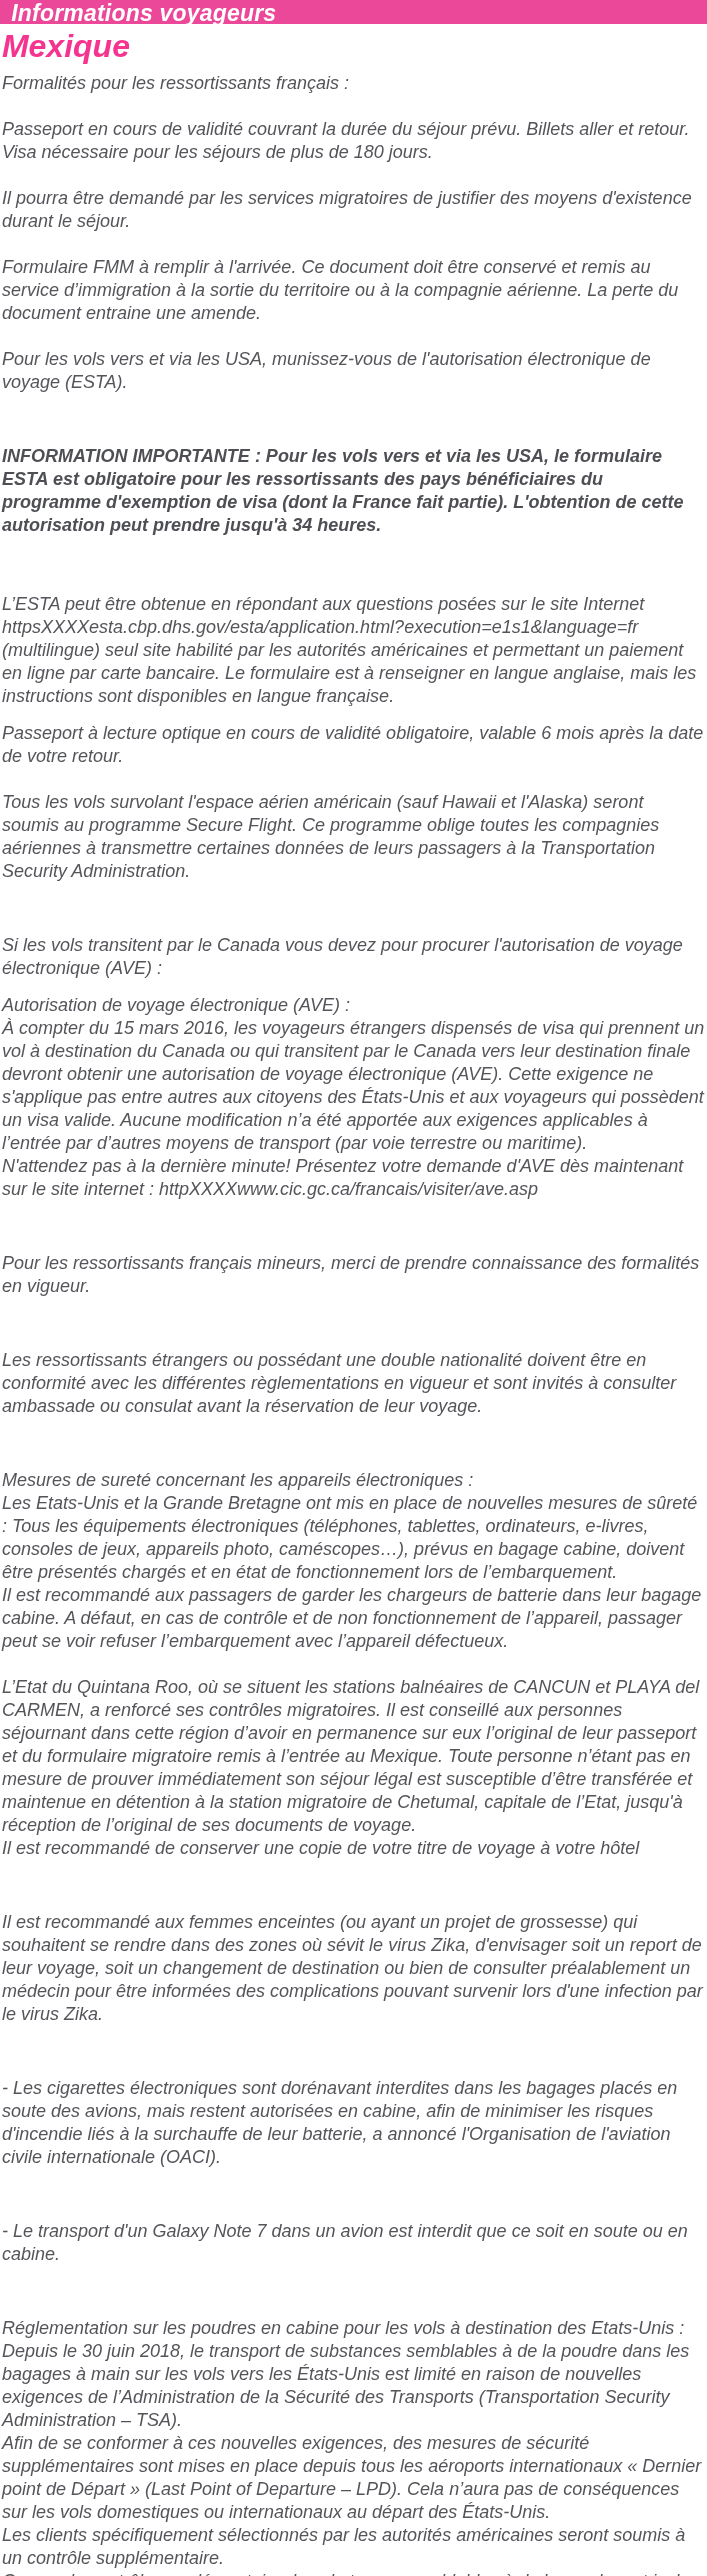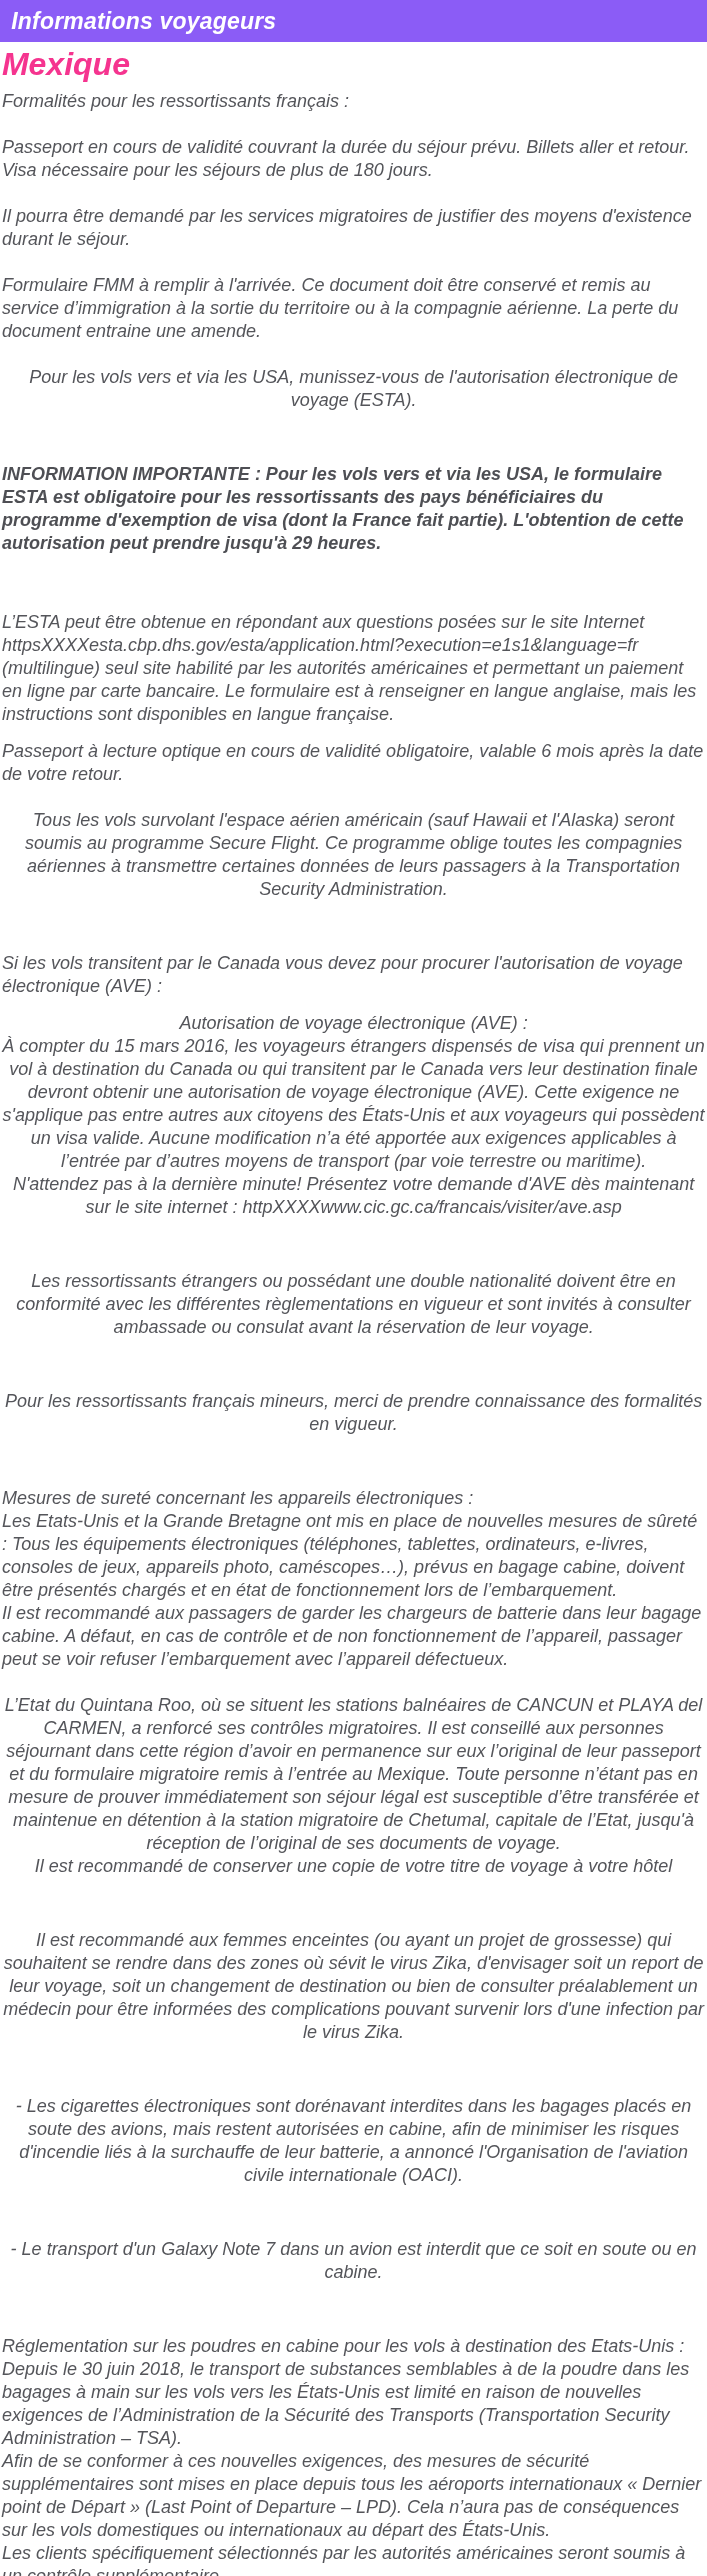--- a/index.html
+++ b/index.html
@@ -6,24 +6,23 @@
   html, body { background: #ffffff; }
   body {
     width: 708px;
     min-height: 2576px;
     font-family: "Liberation Sans", sans-serif;
     font-style: italic;
     color: #54555A;
     overflow-x: hidden;
   }
   .topbar {
-    background: #8b5cf6;
-    height: 42px;
+    background: #ec4899;
+    height: 24px;
     display: flex;
-    align-items: center;
     padding-left: 11.2px;
   }
   .topbar h1 {
     color: #ffffff;
     font-size: 23px;
     font-weight: 700;
     font-style: italic;
     letter-spacing: 0.2px;
   }
   .country-title {
@@ -41,49 +40,49 @@
     font-size: 18px;
     line-height: 23px;
     white-space: pre-line;
     overflow-wrap: anywhere;
     font-weight: 400;
   }
   .para.bold { font-weight: 700; color: #4E4F54; }
   .gap-xs { margin-bottom: 3.7px; }
   .gap-s  { margin-bottom: 14px; }
   .gap-m  { margin-bottom: 23px; }
-  .gap-l  { margin-bottom: 51px; text-align: center; }
+  .gap-l  { margin-bottom: 51px; }
   .gap-xl { margin-bottom: 56px; }
 </style>
 </head>
 <body>
 
 <header class="topbar">
   <h1>Informations voyageurs</h1>
 </header>
 
 <h2 class="country-title">Mexique</h2>
 
 <main class="content">
     <p class="para gap-m">Formalités pour les ressortissants français :</p>
     <p class="para gap-m">Passeport en cours de validité couvrant  la durée du séjour prévu. Billets aller et retour.
 Visa nécessaire pour les séjours de plus de 180 jours.</p>
     <p class="para gap-m">Il pourra être demandé par les services migratoires de justifier des moyens d'existence durant le séjour.</p>
     <p class="para gap-m">Formulaire FMM à remplir à l'arrivée. Ce document doit être conservé et remis au service d’immigration à la sortie du territoire ou à la compagnie aérienne. La perte du document entraine une amende.</p>
     <p class="para gap-l">Pour les vols vers et via les USA, munissez-vous de l'autorisation électronique de voyage (ESTA).</p>
-    <p class="para bold gap-xl">INFORMATION IMPORTANTE : Pour les vols vers et via les USA, le formulaire ESTA est obligatoire pour les ressortissants des pays bénéficiaires du programme d'exemption de visa (dont la France fait partie). L'obtention de cette autorisation peut prendre jusqu'à 29 heures.</p>
+    <p class="para bold gap-xl">INFORMATION IMPORTANTE : Pour les vols vers et via les USA, le formulaire ESTA est obligatoire pour les ressortissants des pays bénéficiaires du programme d'exemption de visa (dont la France fait partie). L'obtention de cette autorisation peut prendre jusqu'à 34 heures.</p>
     <p class="para gap-s">L’ESTA peut être obtenue en répondant aux questions posées sur le site Internet httpsXXXXesta.cbp.dhs.gov/esta/application.html?execution=e1s1&amp;language=fr (multilingue) seul site habilité par les autorités américaines et permettant un paiement en ligne par carte bancaire. Le formulaire est à renseigner en langue anglaise, mais les instructions sont disponibles en langue française.</p>
     <p class="para gap-m">Passeport à lecture optique en cours de validité obligatoire, valable 6 mois après la date de votre retour.</p>
     <p class="para gap-l">Tous les vols survolant l'espace aérien américain (sauf Hawaii et l'Alaska) seront soumis au programme Secure Flight. Ce programme oblige toutes les compagnies aériennes à transmettre certaines données de leurs passagers à la Transportation Security Administration.</p>
     <p class="para gap-s">Si les vols transitent par le Canada vous devez pour procurer l'autorisation de voyage électronique (AVE) :</p>
     <p class="para gap-l">Autorisation de voyage électronique (AVE) :
 À compter du 15 mars 2016, les voyageurs étrangers dispensés de visa qui prennent un vol à destination du Canada ou qui transitent par le Canada vers leur destination finale devront obtenir une autorisation de voyage électronique (AVE). Cette exigence ne s'applique pas entre autres aux citoyens des États-Unis et aux voyageurs qui possèdent un visa valide. Aucune modification n’a été apportée aux exigences applicables à l’entrée par d’autres moyens de transport (par voie terrestre ou maritime).
 N'attendez pas à la dernière minute! Présentez votre demande d'AVE dès maintenant sur le site internet : httpXXXXwww.cic.gc.ca/francais/visiter/ave.asp</p>
+    <p class="para gap-l">Pour les ressortissants français mineurs, merci de prendre connaissance des formalités en vigueur.</p>
     <p class="para gap-l">Les ressortissants étrangers ou possédant une double nationalité doivent être en conformité avec les différentes règlementations en vigueur et sont invités à consulter ambassade ou consulat avant la réservation de leur voyage.</p>
-    <p class="para gap-l">Pour les ressortissants français mineurs, merci de prendre connaissance des formalités en vigueur.</p>
     <p class="para gap-m">Mesures de sureté concernant les appareils électroniques :
 Les Etats-Unis et la Grande Bretagne ont mis en place de nouvelles mesures de sûreté : Tous les équipements électroniques (téléphones, tablettes, ordinateurs, e-livres, consoles de jeux, appareils photo, caméscopes…), prévus en bagage cabine, doivent être présentés chargés et en état de fonctionnement lors de l’embarquement.
 Il est recommandé aux passagers de garder les chargeurs de batterie dans leur bagage cabine. A défaut, en cas de contrôle et de non fonctionnement de l’appareil, passager peut se voir refuser l’embarquement avec l’appareil défectueux.</p>
     <p class="para gap-l">L’Etat du Quintana Roo, où se situent les stations balnéaires de CANCUN et PLAYA del CARMEN, a renforcé ses contrôles migratoires. Il est conseillé aux personnes séjournant dans cette région d’avoir en permanence sur eux l’original de leur passeport et du formulaire migratoire remis à l’entrée au Mexique. Toute personne n’étant pas en mesure de prouver immédiatement son séjour légal est susceptible d’être transférée et maintenue en détention à la station migratoire de Chetumal, capitale de l’Etat, jusqu'à réception de l’original de ses documents de voyage.
 Il est recommandé de conserver une copie de votre titre de voyage à votre hôtel</p>
     <p class="para gap-l">Il est recommandé aux femmes enceintes (ou ayant un projet de grossesse) qui souhaitent se rendre dans des zones où sévit le virus Zika, d'envisager soit un report de leur voyage, soit un changement de destination ou bien de consulter préalablement un médecin pour être informées des complications pouvant survenir lors d'une infection par le virus Zika.</p>
     <p class="para gap-l">- Les cigarettes électroniques sont dorénavant interdites dans les bagages placés en soute des avions, mais restent autorisées en cabine, afin de minimiser les risques d'incendie liés à la surchauffe de leur batterie, a annoncé l'Organisation de l'aviation civile internationale (OACI).</p>
     <p class="para gap-l">- Le transport d'un Galaxy Note 7 dans un avion est interdit que ce soit en soute ou en cabine.</p>
     <p class="para gap-xs">Réglementation sur les poudres en cabine pour les vols à destination des Etats-Unis :
 Depuis le 30 juin 2018, le transport de substances semblables à de la poudre dans les bagages à main sur les vols vers les États-Unis est limité en raison de nouvelles exigences de l’Administration de la Sécurité des Transports (Transportation Security Administration – TSA).

